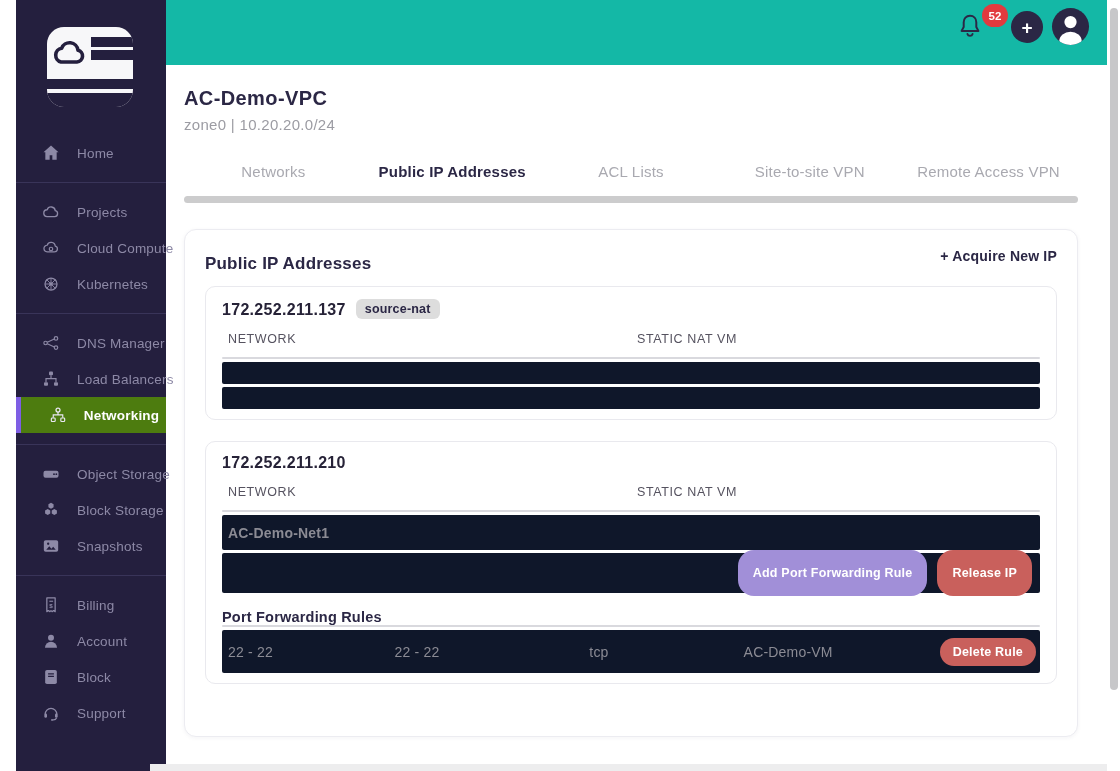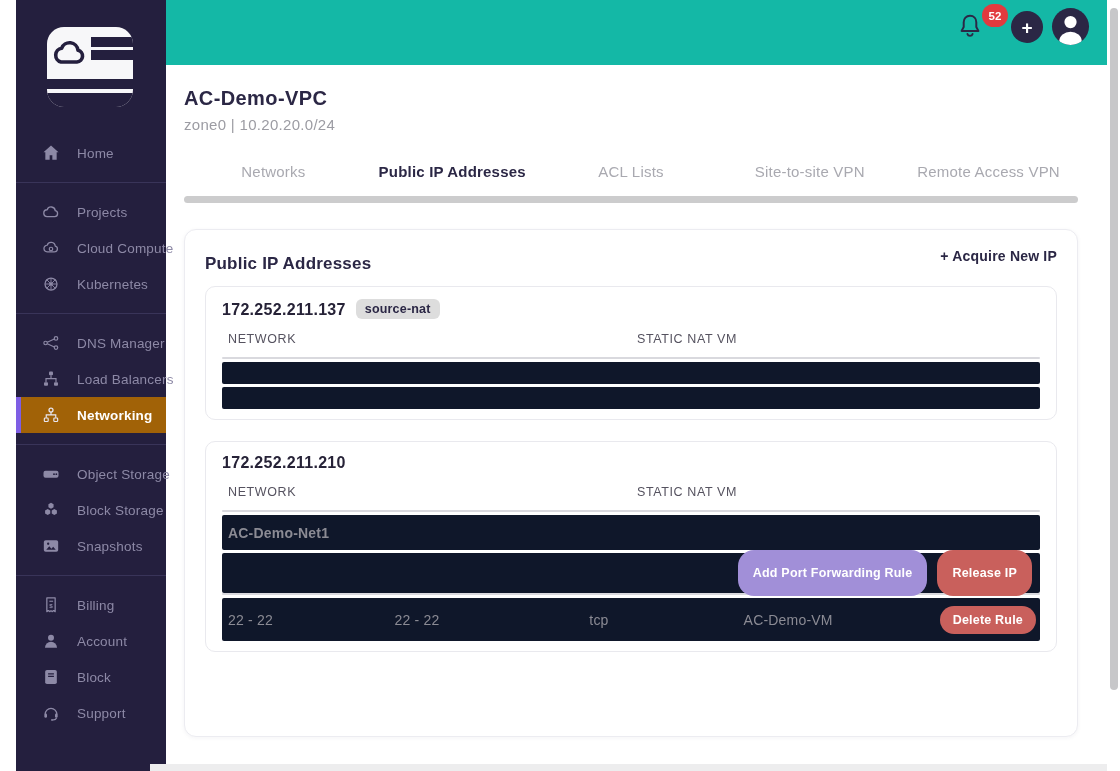--- a/index.html
+++ b/index.html
@@ -14,21 +14,21 @@
     background:#241f3e; z-index:3;
   }
   .logo{ margin:27px 0 0 31px; display:block; cursor:pointer; }
   .nav{ margin-top:24px; }
   .nav-item{
     height:36px; display:flex; align-items:center; padding-left:25px;
     color:#8d89a6; font-size:13.5px; cursor:pointer; position:relative;
   }
   .nav-item .ni-icon{ width:20px; height:20px; flex:0 0 20px; display:flex; align-items:center; }
   .nav-item .ni-label{ margin-left:16px; white-space:nowrap; letter-spacing:.2px; }
-  .nav-item.active{ background:#a16207; color:#e9e7f2; }
+  .nav-item.active{ background:#4d7c0f; color:#e9e7f2;justify-content:center; }
   .nav-item.active .ni-label{ color:#ffffff; font-weight:bold; }
   .nav-item.active::before{
     content:""; position:absolute; left:0; top:0; bottom:0; width:5px; background:#7e5ee4;
   }
   .nav-divider{ border:none; border-top:1px solid #393459; margin:11px 0; }
   
   .topbar{
     position:absolute; left:150px; right:0; top:0; height:65px;
     background:#14b8a6; z-index:2;
   }
@@ -347,20 +347,21 @@
           <div class="thick-divider"></div>
           <div class="lite-row net-row">
             <span class="cell-text">AC-Demo-Net1</span>
             <span class="cell-text"></span>
           </div>
           <div class="lite-row btn-row">
             <button class="pill pill-purple">Add Port Forwarding Rule</button>
             <button class="pill pill-red">Release IP</button>
           </div>
 
+          <div class="pf-title">Port Forwarding Rules</div>
           <div class="thick-divider"></div>
           <div class="lite-row cols-5 pf-row">
             <span class="cell-text">22 - 22</span>
             <span class="cell-text">22 - 22</span>
             <span class="cell-text">tcp</span>
             <span class="cell-text">AC-Demo-VM</span>
             <span class="pf-action">
               <button class="pill pill-red">Delete Rule</button>
             </span>
           </div>

